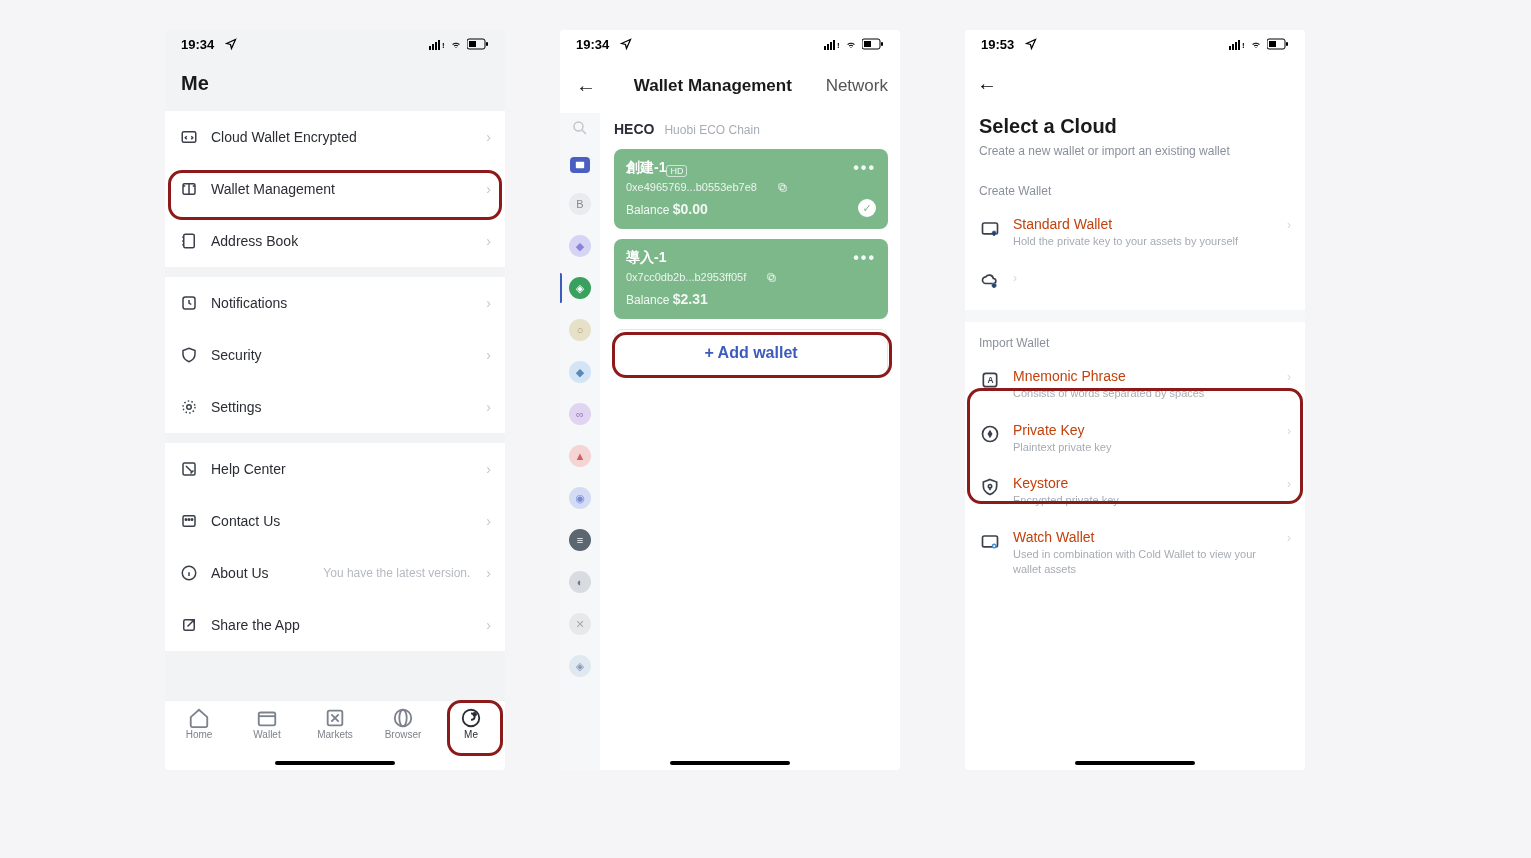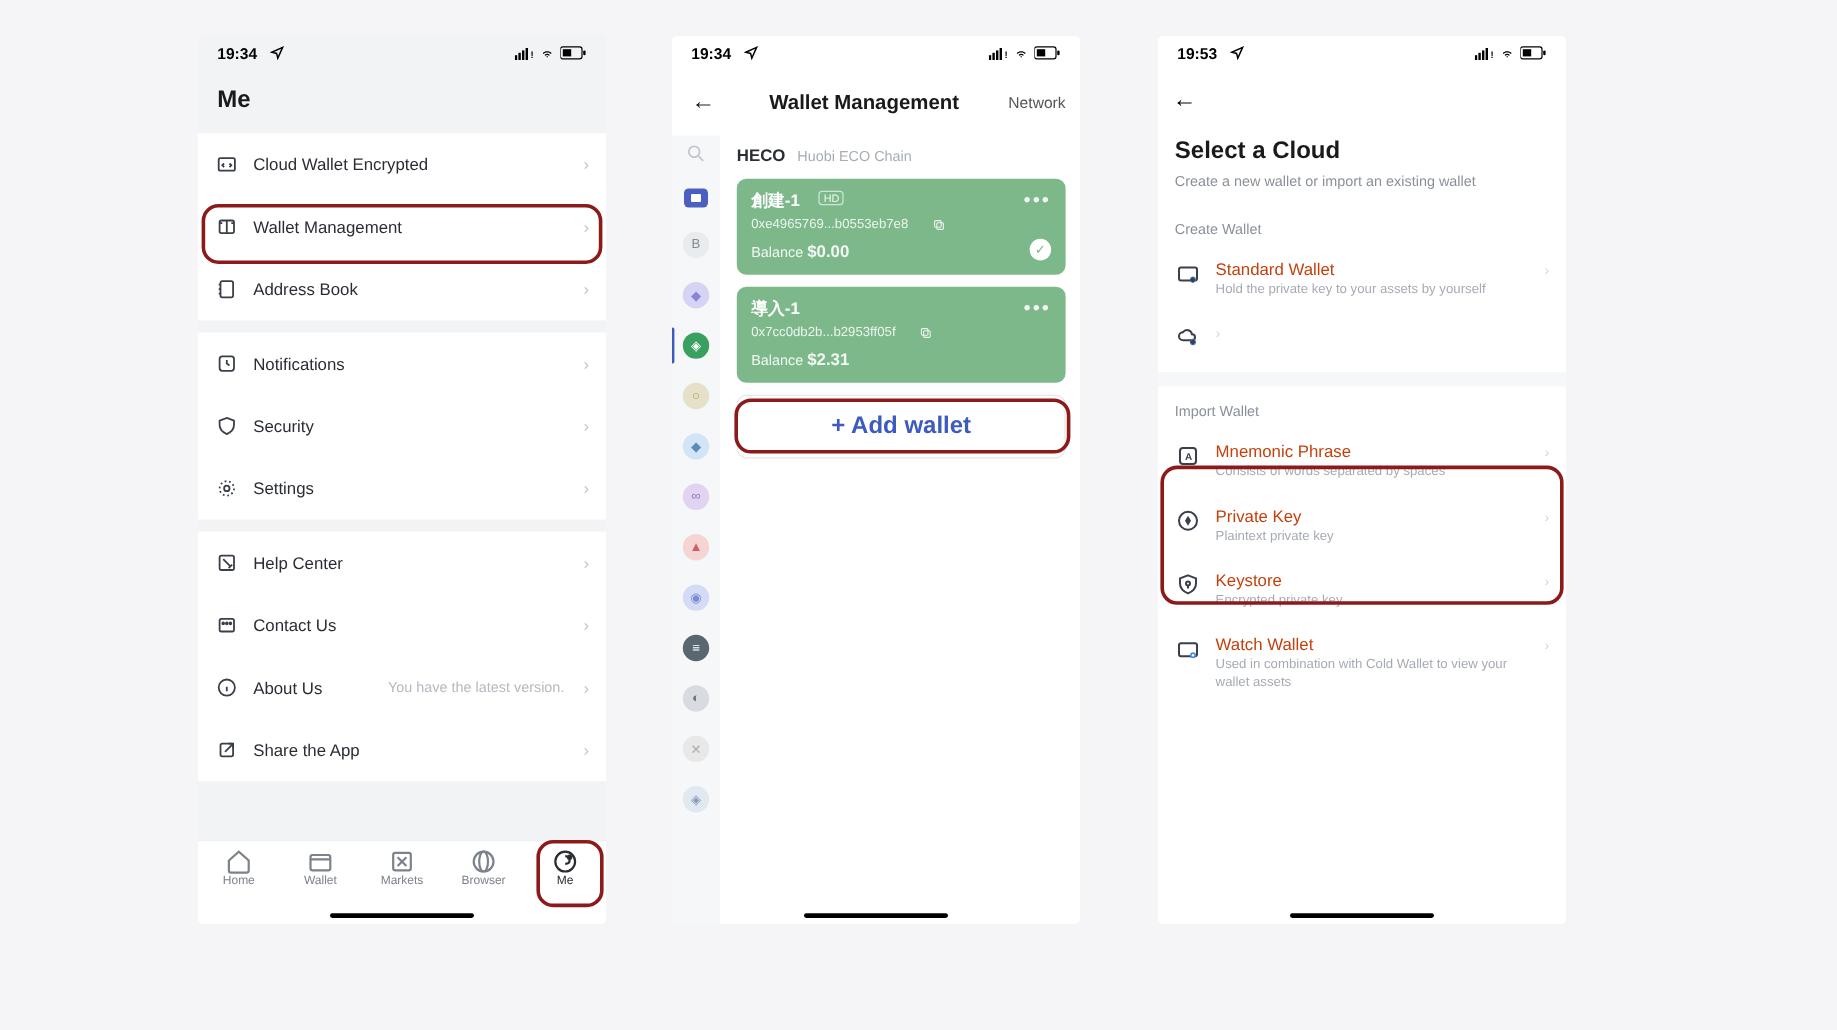--- a/index.html
+++ b/index.html
@@ -119,21 +119,21 @@
 
   
   .p2-header {
     display: flex;
     align-items: center;
     justify-content: space-between;
     padding: 12px 12px;
   }
   .back-btn { font-size: 20px; color: #1a1a1a; padding: 4px; }
   .p2-title { font-size: 17px; font-weight: 700; color: #1a1a1a; }
-  .network-link { font-size: 13px; color: #555; }
+  .network-link { font-size: 17px; color: #555; }
   .p2-body {
     display: flex;
     height: calc(100% - 52px - 28px);
   }
   .rail {
     width: 40px;
     background: #f6f7f9;
     display: flex;
     flex-direction: column;
     align-items: center;
@@ -166,21 +166,21 @@
   .chain-head .cname { font-size: 14px; font-weight: 600; color: #2a2d34; }
   .chain-head .csub { font-size: 12px; color: #a7adb5; }
   .wallet-card {
     background: #7db88a;
     border-radius: 8px;
     padding: 10px 12px 12px;
     margin-bottom: 10px;
     color: #fff;
     position: relative;
   }
-  .wc-top { display: flex; align-items: flex-start; gap: 16px; }
+  .wc-top { display: flex; align-items: flex-end; gap: 0; }
   .wc-name { font-size: 14px; font-weight: 600; }
   .wc-badge {
     border: 1px solid rgba(255,255,255,0.7);
     border-radius: 3px;
     font-size: 9px;
     padding: 0 3px;
     opacity: 0.9;
   }
   .wc-addr { font-size: 11px; opacity: 0.85; margin-top: 4px; display: flex; align-items: center; gap: 20px; }
   .wc-bal { font-size: 12px; margin-top: 8px; opacity: 0.9; }
@@ -193,21 +193,21 @@
     display: flex; align-items: center; justify-content: center;
     font-size: 11px;
   }
   .add-wallet {
     border: 1px solid #e3e6ea;
     border-radius: 8px;
     padding: 14px;
     text-align: center;
     color: #3d5abf;
     font-weight: 600;
-    font-size: 20px;
+    font-size: 16px;
   }
 
   
   .p3-back { padding: 14px 12px 0; font-size: 20px; }
   .p3-head { padding: 20px 14px 12px; }
   .p3-title { font-size: 20px; font-weight: 700; color: #1a1a1a; }
   .p3-sub { font-size: 12px; color: #8a909a; margin-top: 6px; }
   .sect-label { font-size: 12px; color: #8a909a; padding: 14px 14px 8px; }
   .opt-row {
     display: flex;

